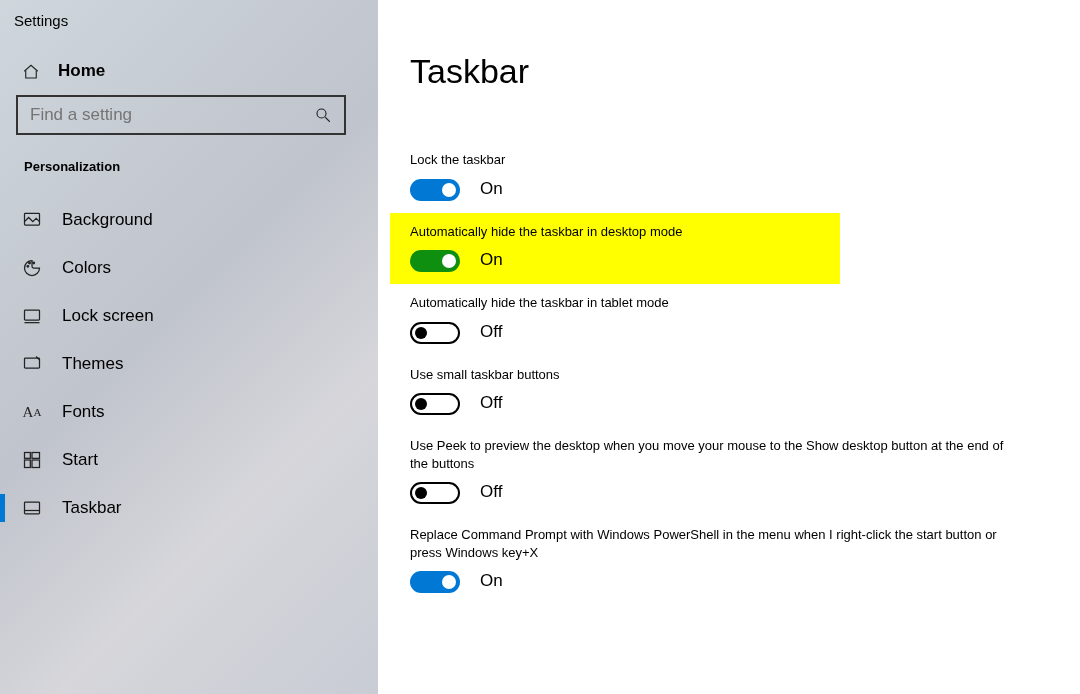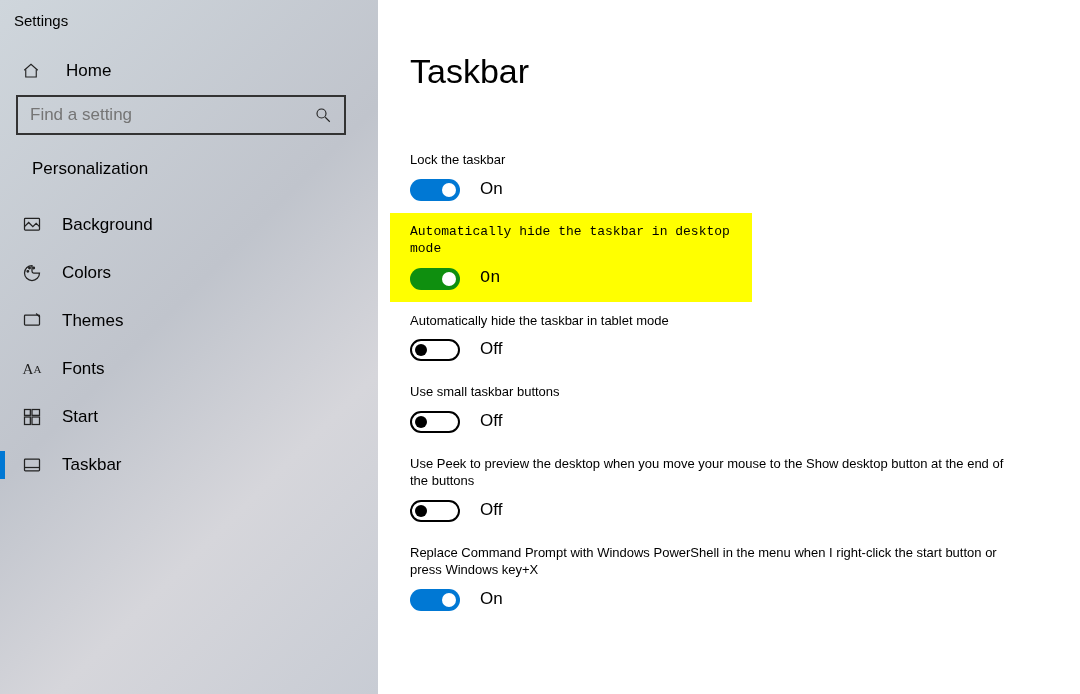--- a/index.html
+++ b/index.html
@@ -7,49 +7,49 @@
   .app { display: flex; width: 100%; height: 100%; }
   .sidebar {
     width: 378px;
     height: 100%;
     background: linear-gradient(135deg, #cfd6dc 0%, #c0c4cc 45%, #d6d6db 70%, #c8ccd4 100%);
     padding: 8px 0 0 0;
     position: relative;
   }
   .app-title { font-size: 15px; padding: 4px 6px 26px 14px; color: #000; }
   .home-row {
-    display: flex; align-items: center; gap: 26px;
-    padding: 6px 22px 14px 22px; font-size: 17px; color: #000;
+    display: flex; align-items: flex-end; gap: 18px;
+    padding: 6px 22px 14px 22px; font-size: 17px; color: #000; font-weight: bold;
   }
   .icon { width: 18px; height: 18px; display: inline-flex; align-items: center; justify-content: center; color: #222; }
   .icon svg { width: 100%; height: 100%; stroke: currentColor; fill: none; stroke-width: 1.5; }
   .search-wrap { padding: 0 32px 24px 16px; }
   .search {
     width: 100%; height: 40px; border: 2px solid #333; background: rgba(255,255,255,0);
     display: flex; align-items: center; padding: 0 12px; justify-content: space-between;
   }
   .search input {
     border: none; background: transparent; font-size: 17px; color: #555; outline: none; width: 90%;
     font-family: inherit;
   }
-  .section-label { font-weight: 400; font-size: 17px; padding: 0 16px 22px 32px; }
+  .section-label { font-weight: 700; font-size: 13px; padding: 0 16px 22px 24px; }
   .nav { display: flex; flex-direction: column; }
   .nav-item {
     display: flex; align-items: center; gap: 20px;
     padding: 14px 22px; font-size: 17px; color: #000; cursor: pointer;
     position: relative;
   }
   .nav-item .icon { width: 20px; height: 20px; }
   .nav-item.selected::before {
     content: ""; position: absolute; left: 0; top: 10px; bottom: 10px; width: 5px; background: #0078d4;
   }
   .main { flex: 1; padding: 56px 40px 0 32px; overflow: hidden; }
   .page-title { font-size: 34px; font-weight: 400; margin-bottom: 60px; margin-top: -4px; }
   .setting-group { margin-bottom: 22px; }
-  .setting-group.highlight { background: #ffff00; margin-left: -20px; padding: 10px 20px 12px 20px; width: 362px; margin-bottom: 10px; margin-top: -10px; font-family: Liberation Mono, monospace; }
+  .setting-group.highlight { background: #ffff00; margin-left: -20px; padding: 10px 20px 12px 20px; width: 450px; margin-bottom: 10px; margin-top: -10px; }
   .setting-label { font-size: 13px; color: #000; margin-bottom: 10px; line-height: 1.35; max-width: 600px; }
   .toggle-row { display: flex; gap: 20px; }
   .toggle {
     width: 50px; height: 22px; border-radius: 11px; position: relative; cursor: pointer;
   }
   .toggle.off { border: 2px solid #000; background: transparent; }
   .toggle.off .knob {
     width: 12px; height: 12px; border-radius: 50%; background: #000;
     position: absolute; left: 3px; top: 50%; transform: translateY(-50%);
   }
@@ -114,20 +114,29 @@
               <circle cx="9" cy="6" r="1" fill="currentColor"></circle>
               <circle cx="14" cy="6" r="1" fill="currentColor"></circle>
             </svg>
         </span>
         <span>Colors</span>
       </div>
       <div class="nav-item">
         <span class="icon">
           <svg viewBox="0 0 24 24">
               <rect x="3" y="5" width="18" height="12" rx="1"></rect>
+              <path d="M3 20 H21"></path>
+            </svg>
+        </span>
+        <span>Lock screen</span>
+      </div>
+      <div class="nav-item">
+        <span class="icon">
+          <svg viewBox="0 0 24 24">
+              <rect x="3" y="5" width="18" height="12" rx="1"></rect>
               <path d="M17 3 L21 7"></path>
             </svg>
         </span>
         <span>Themes</span>
       </div>
       <div class="nav-item">
         <span class="icon" style="font-size:15px;font-family:serif;">A<span style="font-size:11px;">A</span></span>
         <span>Fonts</span>
       </div>
       <div class="nav-item">

